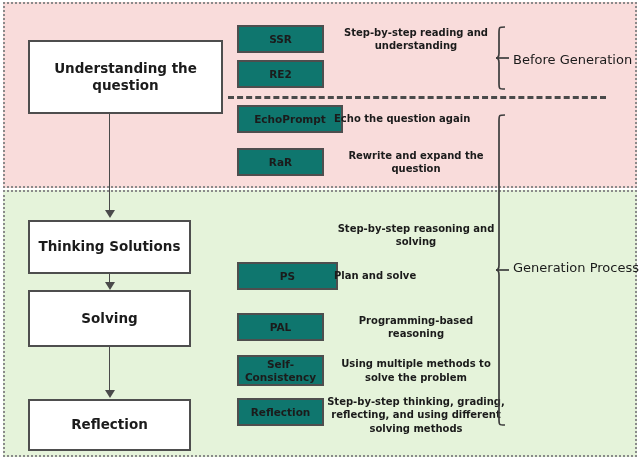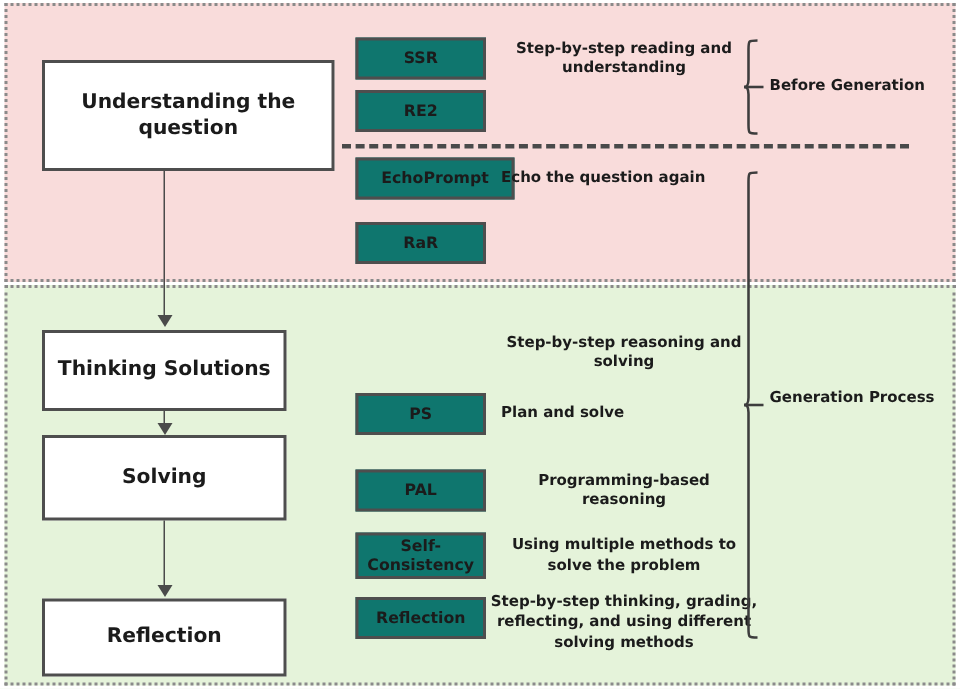--- a/index.html
+++ b/index.html
@@ -75,22 +75,22 @@
     font-weight: bold;
     color: #1b1b1b;
     line-height: 1.32;
     display: flex;
     align-items: center;
     justify-content: flex-start;
   }
   
   .group-label {
     position: absolute;
-    font-size: 10px;
-    font-weight: bold;
+    font-size: 13px;
+    font-weight: normal;
     color: #1b1b1b;
     white-space: nowrap;
   }
   
   .arrow-line {
     position: absolute;
     width: 0;
     border-left: 1.6px solid #4a4a4a;
   }
   .arrow-head {
@@ -167,26 +167,29 @@
   <div class="method-box" style="left:237px; top:105px; width:106px; height:28px;">
     <span>EchoPrompt</span>
   </div>
   <div class="desc" style="left:334px; top:105px; width:164px; height:28px;">
     <span>Echo the question again</span>
   </div>
 
   <div class="method-box" style="left:237px; top:148px; width:87px; height:28px;">
     <span>RaR</span>
   </div>
+  <div class="desc" style="left:334px; top:147px; width:164px; height:30px;">
+    <span>Rewrite and expand the question</span>
+  </div>
 
   <div class="desc" style="left:334px; top:220px; width:164px; height:30px;">
     <span>Step-by-step reasoning and solving</span>
   </div>
 
-  <div class="method-box" style="left:237px; top:262px; width:87px; height:28px;">
+  <div class="method-box" style="left:237px; top:262px; width:101px; height:28px;">
     <span>PS</span>
   </div>
   <div class="desc" style="left:334px; top:262px; width:164px; height:28px;">
     <span>Plan and solve</span>
   </div>
 
   <div class="method-box" style="left:237px; top:313px; width:87px; height:28px;">
     <span>PAL</span>
   </div>
   <div class="desc" style="left:334px; top:312px; width:164px; height:30px;">

